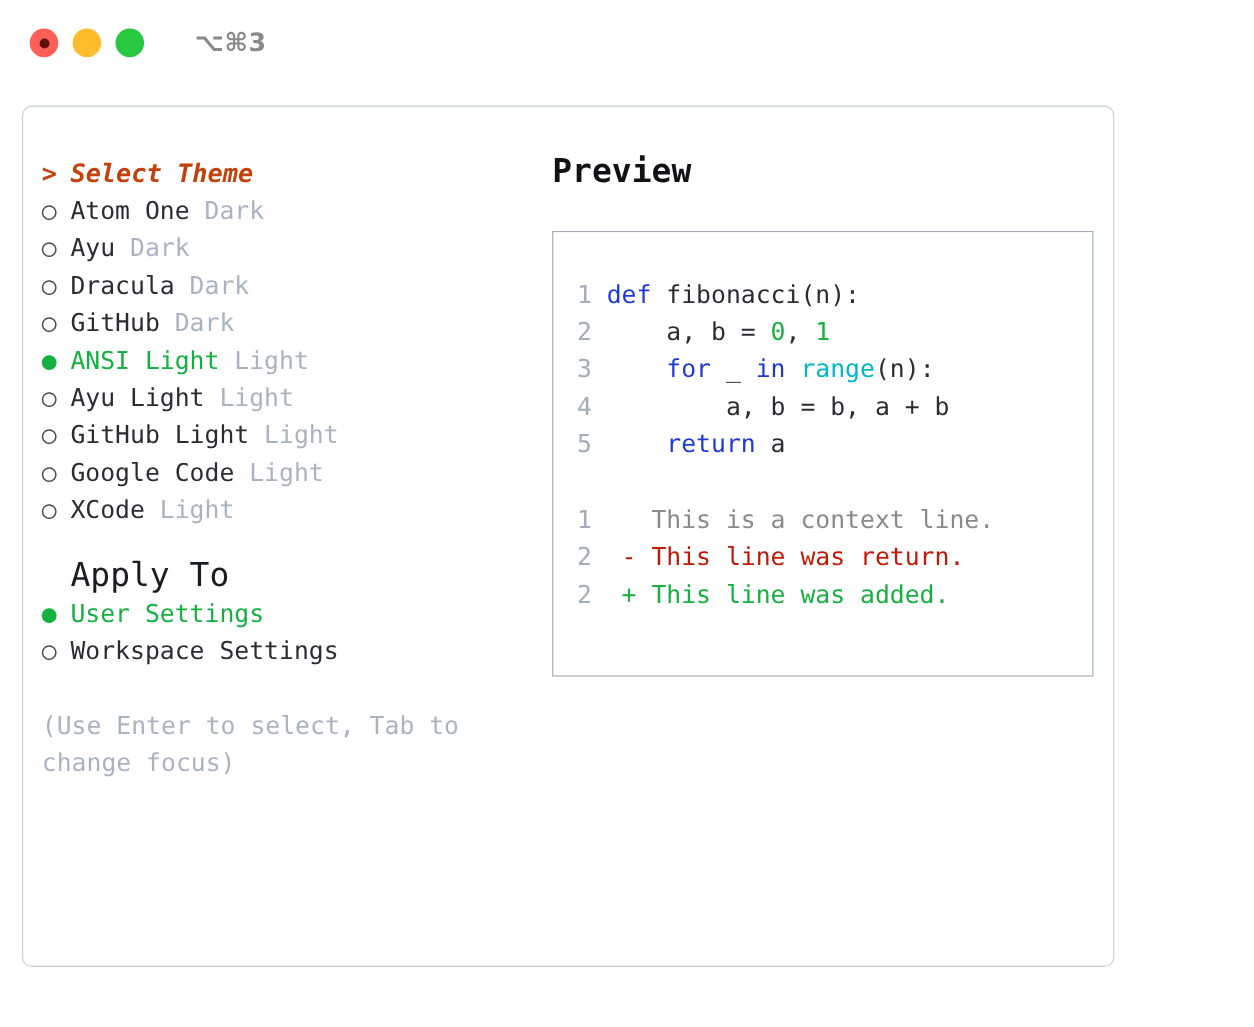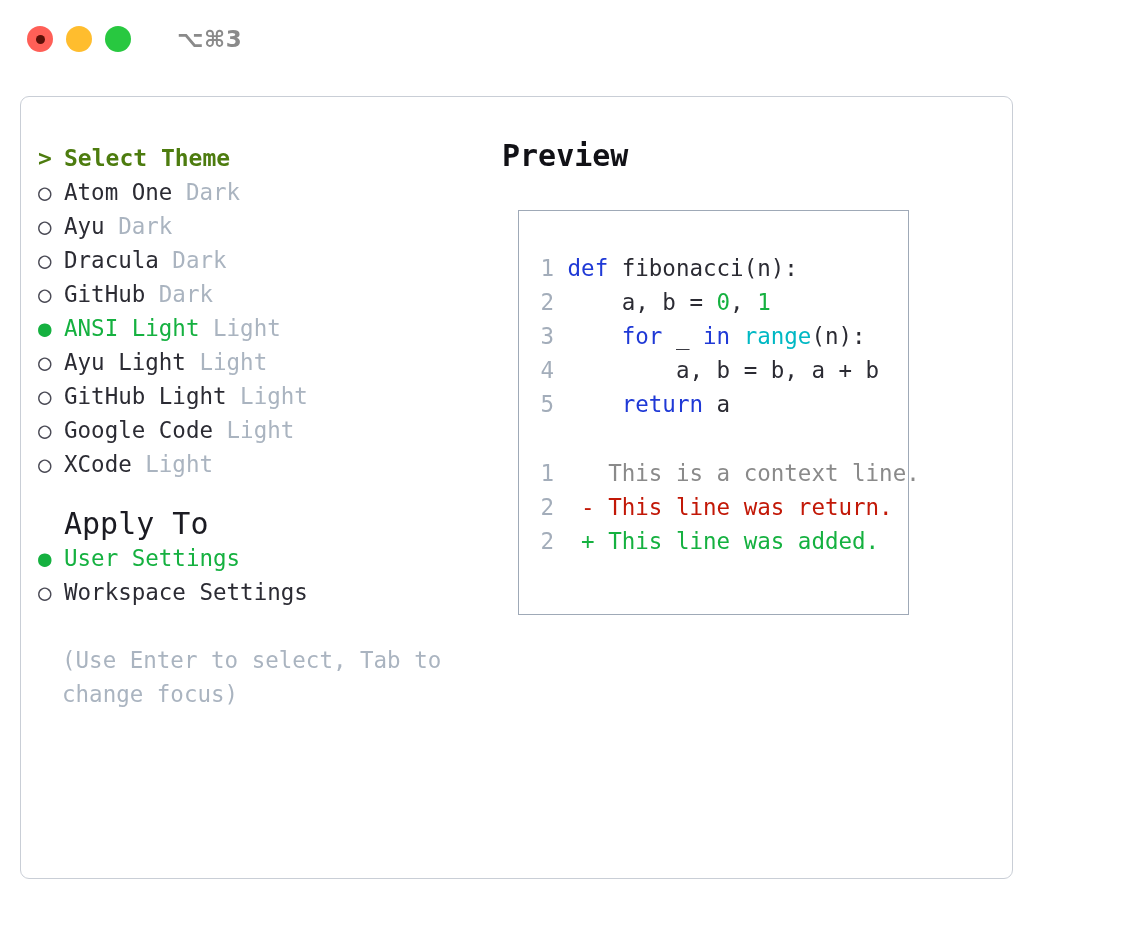--- a/index.html
+++ b/index.html
@@ -90,67 +90,66 @@
     line-height: 34px;
     white-space: pre;
     color: #2b2b33;
   }
   .row .marker {
     display: inline-block;
     width: 26px;
   }
   .heading {
     font-weight: bold;
-    color: #4d7c0f;
+    color: #c2410c;
     font-size: 23px;
+    font-style: italic;
   }
   .heading .marker { font-weight: bold; }
   .sub-heading {
     color: #1b1b22;
     font-size: 30px;
   }
   .name-dark   { color: #2b2b33; }
   .name-green  { color: #15b140; }
   .cat         { color: #aab4c0; }
   .bullet-on   { color: #15b140; }
   .bullet-off  { color: #4a4a55; }
 
   .spacer-sm { height: 26px; }
 
   .hint {
     margin-top: 34px;
     font-size: 22.5px;
     line-height: 34px;
     color: #aab4c0;
     width: 420px;
-    margin-left: 24px;
   }
 
   
   .right-col {
     position: absolute;
     left: 481px;
     top: 44px;
     width: 500px;
   }
   .preview-title {
     font-size: 30px;
     font-weight: bold;
     color: #111116;
     line-height: 30px;
   }
   .preview-box {
     margin-top: 39px;
-    width: 391px;
+    width: 492px;
     height: 405px;
     border: 1.6px solid #9fa9b7;
     box-sizing: border-box;
     background: #ffffff;
     position: relative;
-    margin-left: 16px;
   }
   .code {
     position: absolute;
     left: 13px;
     top: 40px;
     font-size: 22.5px;
     line-height: 34px;
     white-space: pre;
   }
   .ln {

